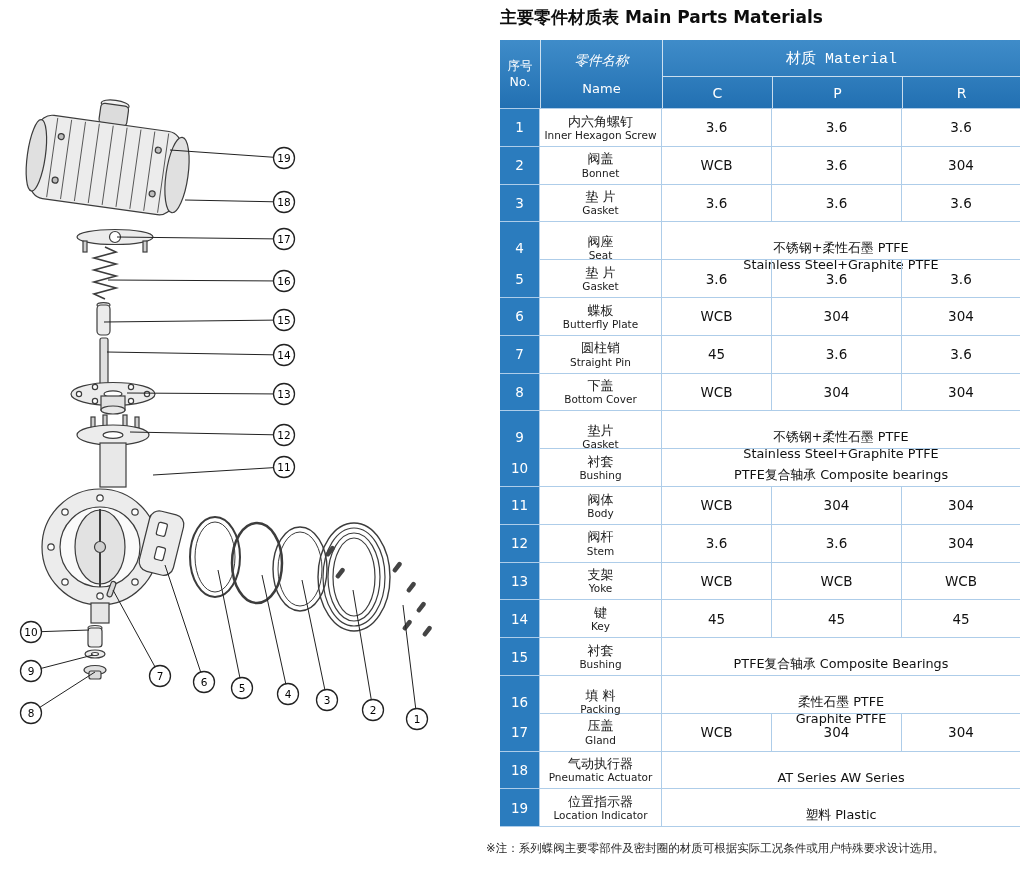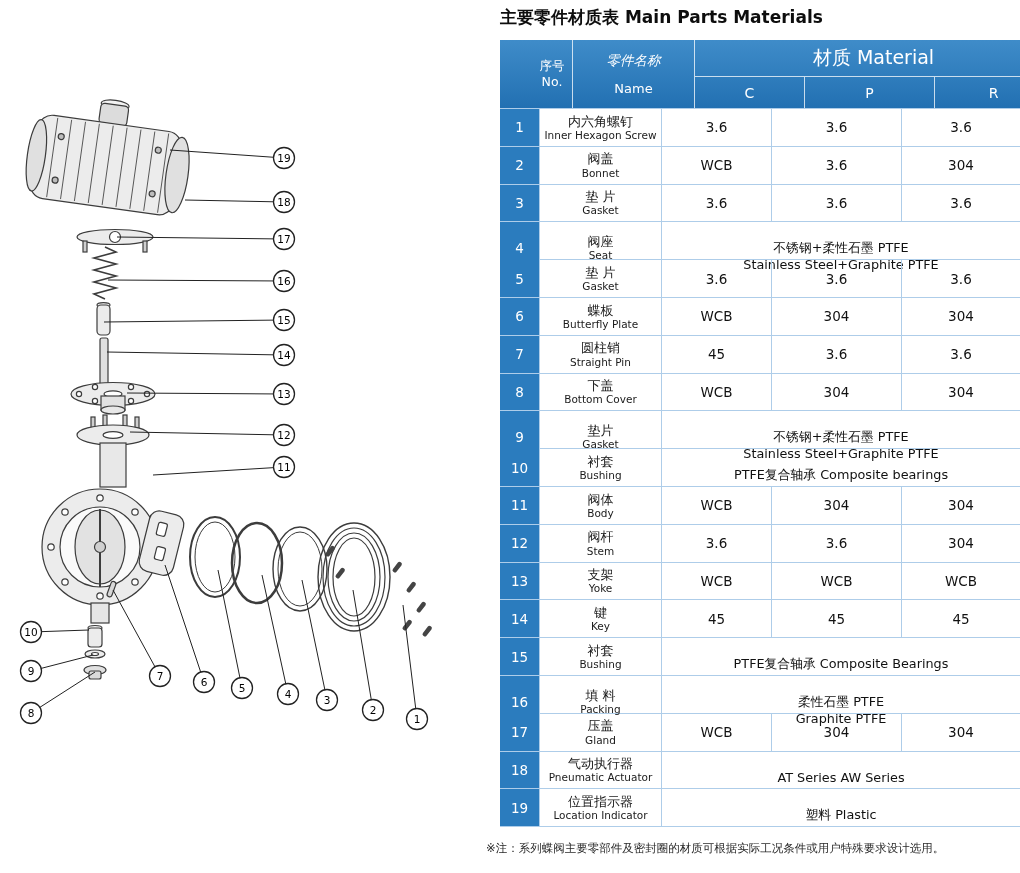--- a/index.html
+++ b/index.html
@@ -7,27 +7,27 @@
     font-family:"DejaVu Sans", sans-serif; }
   .page { position:relative; width:1020px; height:873px; background:#fff; overflow:hidden; }
 
   .doc-title { position:absolute; left:500px; top:6px; width:520px;
     font-size:17px; font-weight:bold; color:#0d0d0d; }
 
   .mat-table { position:absolute; left:500px; top:40px; width:520px; }
   .grid { display:grid; grid-template-columns:40px 122px 110px 130px 118px; }
 
   .thead { grid-template-rows:36px 32px; color:#fff;
-    background:linear-gradient(180deg,#3f8cc9,#2270b2); border-bottom:1px solid #aecde9;padding-left:32px; }
+    background:linear-gradient(180deg,#3f8cc9,#2270b2); border-bottom:1px solid #aecde9; }
   .thead .hcell { display:flex; flex-direction:column; align-items:center; justify-content:center; }
   .h-no { grid-column:1; grid-row:1/3; font-size:12.5px; line-height:1.25; }
   .h-name { grid-column:2; grid-row:1/3; justify-content:space-evenly !important;
     border-left:1px solid rgba(255,255,255,.75); }
   .h-name .cn { font-size:13.5px;font-style:italic; } .h-name .en { font-size:13px; }
-  .h-mat { grid-column:3/6; grid-row:1; font-size:19px; border-left:1px solid rgba(255,255,255,.75); }
+  .h-mat { grid-column:3/6; grid-row:1; font-size:15px; border-left:1px solid rgba(255,255,255,.75);font-family:Liberation Mono, monospace; }
   .h-sub { grid-row:2; font-size:14px; border-top:1px solid rgba(255,255,255,.75); }
   .h-c { grid-column:3; border-left:1px solid rgba(255,255,255,.75); }
   .h-p { grid-column:4; border-left:1px solid rgba(255,255,255,.75); }
   .h-r { grid-column:5; border-left:1px solid rgba(255,255,255,.75); }
 
   .trow { height:37.8px; border-bottom:1px solid #aecde9; }
   .cell { display:flex; align-items:center; justify-content:center; }
   .cell.no { background:#2b7cbe; color:#fff; font-size:13.5px; border-right:1px solid #aecde9; }
   .cell.name { flex-direction:column; line-height:1.18; border-right:1px solid #aecde9;
     text-align:center; color:#1a1a1a; }

